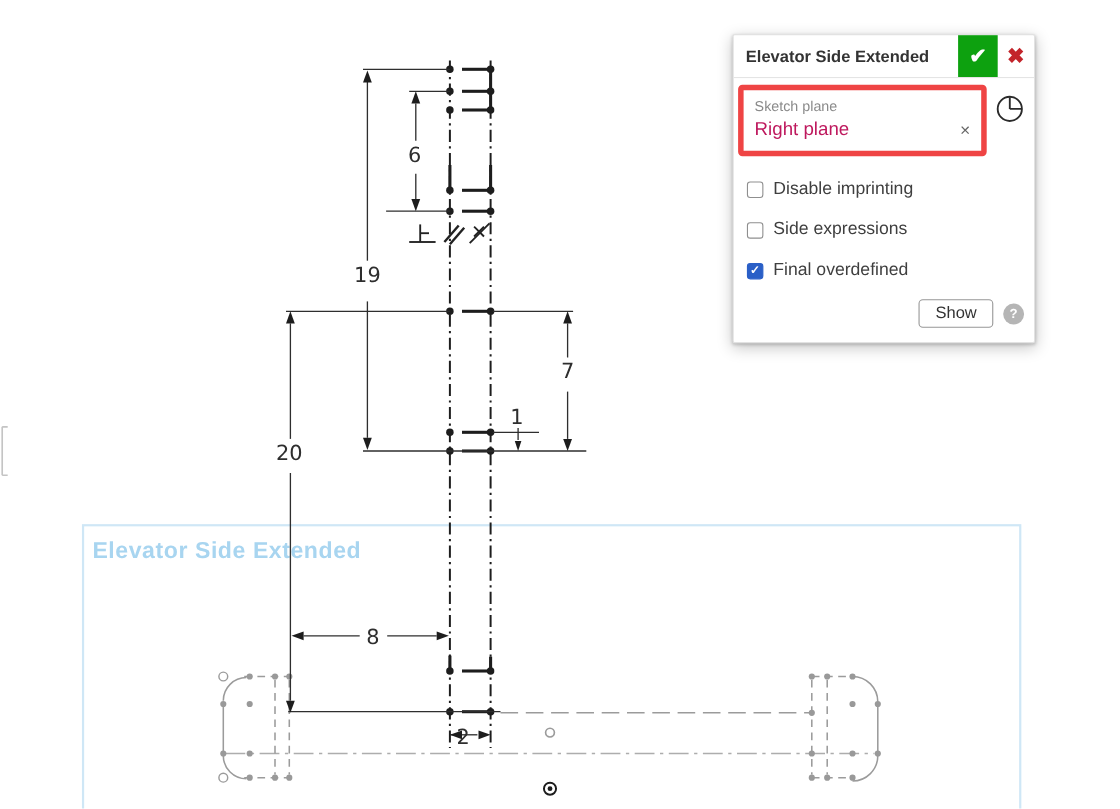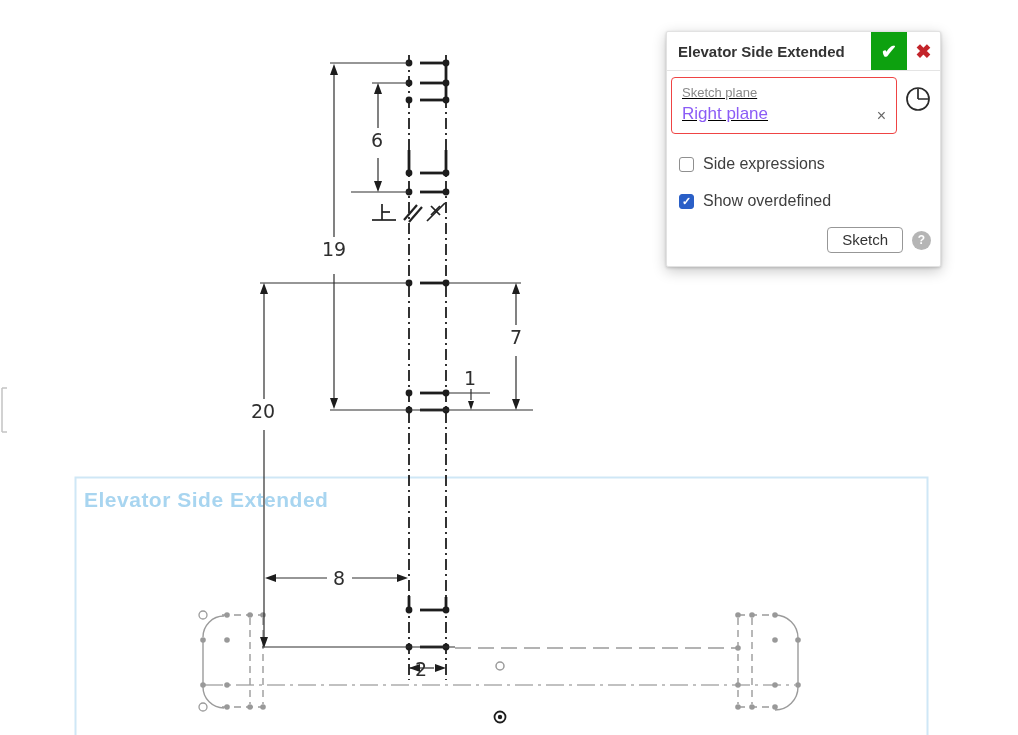--- a/index.html
+++ b/index.html
@@ -19,24 +19,24 @@
     box-shadow:0 1px 3px rgba(0,0,0,.18),0 4px 14px rgba(0,0,0,.22);
   }
   .dlg-header{display:flex;align-items:stretch;height:38px;border-bottom:1px solid #e4e4e4;}
   .dlg-title{flex:1;display:flex;align-items:center;padding-left:11px;
     font-size:15px;font-weight:700;color:#333;}
   .btn-confirm{width:36px;display:flex;align-items:center;justify-content:center;
     background:#0da10f;color:#fff;font-size:19px;font-weight:700;cursor:pointer;}
   .btn-cancel{width:33px;display:flex;align-items:center;justify-content:center;
     color:#c3242a;font-size:19px;font-weight:700;cursor:pointer;}
   .dlg-row1{display:flex;align-items:flex-start;padding:6px 4px 0 4px;}
-  .plane-field{flex:1;position:relative;border:1px solid #ef4444;border-radius:4px;
-    padding:7px 10px 9px 10px;min-height:38px;text-decoration:underline;}
+  .plane-field{flex:1;position:relative;border:5px solid #ef4444;border-radius:4px;
+    padding:7px 10px 9px 10px;min-height:38px;}
   .pf-label{font-size:13px;color:#8a8a8a;line-height:15px;}
-  .pf-value{font-size:17px;color:#8b5cf6;margin-top:4px;}
+  .pf-value{font-size:17px;color:#be185d;margin-top:4px;}
   .pf-clear{position:absolute;right:10px;bottom:9px;color:#666;font-size:16px;
     line-height:16px;cursor:pointer;}
   .clock-wrap{width:26px;height:26px;margin:9px 5px 0 8px;cursor:pointer;}
   .dlg-checks{padding:2px 12px 0 12px;}
   .cb-row{display:flex;align-items:center;margin-top:19px;cursor:pointer;}
   .cb{width:15px;height:15px;box-sizing:border-box;border:1.5px solid #8f8f8f;
     border-radius:3px;background:#fff;display:flex;align-items:center;justify-content:center;
     flex:0 0 15px;}
   .cb .cb-mark{display:none;}
   .cb.checked{background:#2a5fc7;border-color:#2a5fc7;}
@@ -259,27 +259,33 @@
         <path d="M13 13 V2.5 M13 13 H24" fill="none" stroke="#2a2a2a" stroke-width="1.7"></path>
       </svg>
     </div>
   </div>
 
   <div class="dlg-checks">
     <div class="cb-row">
       <div class="cb">
         
       </div>
+      <div class="cb-label">Disable imprinting</div>
+    </div>
+    <div class="cb-row">
+      <div class="cb">
+        
+      </div>
       <div class="cb-label">Side expressions</div>
     </div>
     <div class="cb-row">
       <div class="cb checked">
         <span class="cb-mark">✓</span>
       </div>
-      <div class="cb-label">Show overdefined</div>
+      <div class="cb-label">Final overdefined</div>
     </div>
   </div>
 
   <div class="dlg-footer">
-    <button class="btn-final">Sketch</button>
+    <button class="btn-final">Show</button>
     <div class="help-badge">?</div>
   </div>
 </div>
 
 </body></html>

